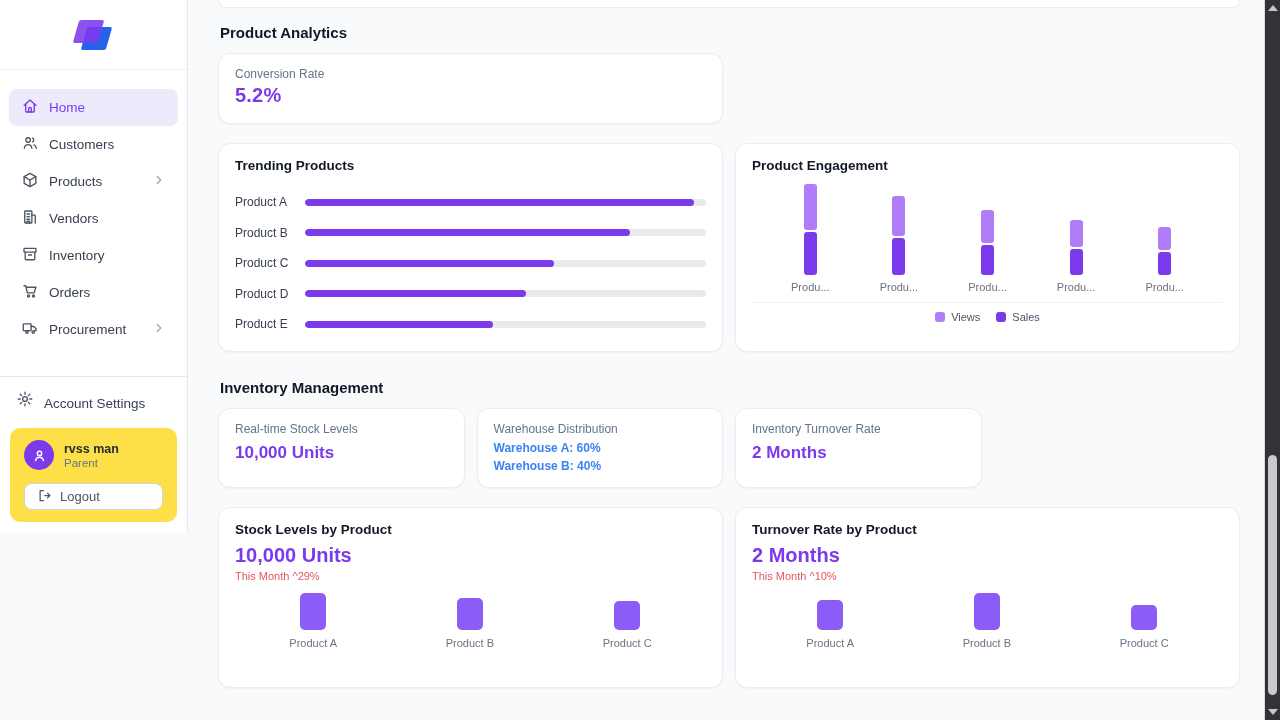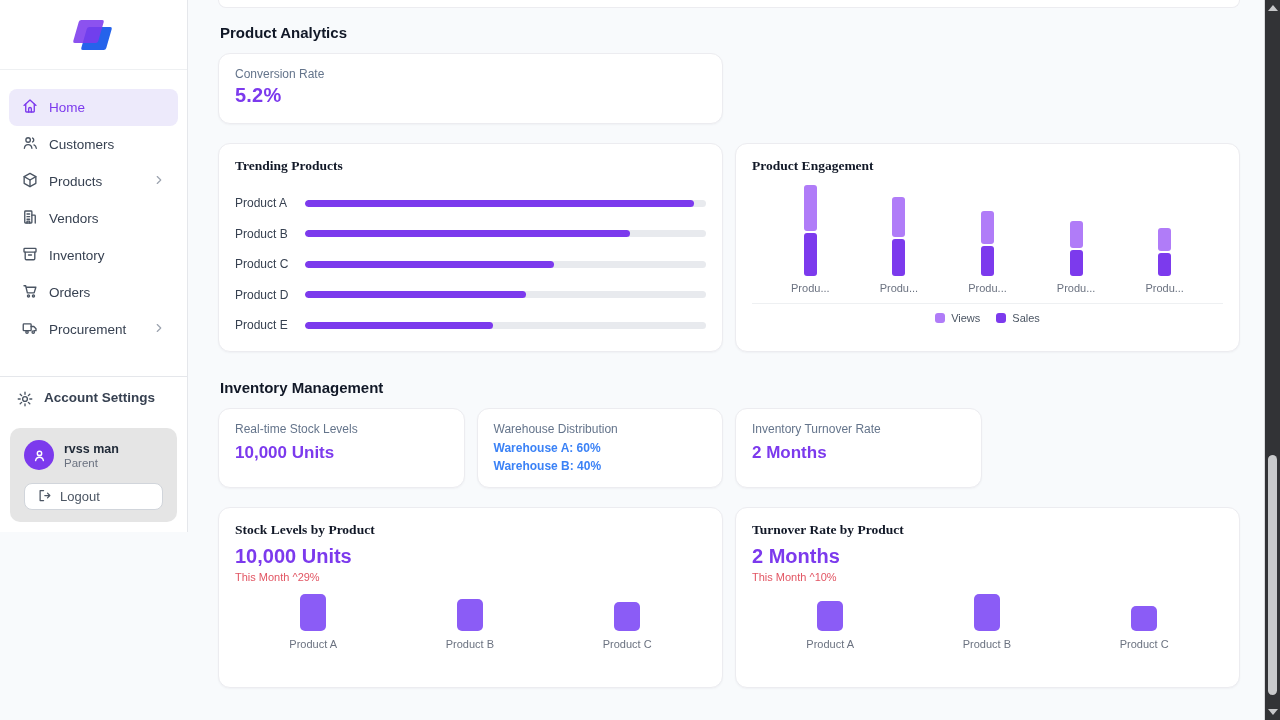--- a/index.html
+++ b/index.html
@@ -19,25 +19,25 @@
   .nav-item { height:37px; display:flex; align-items:center; gap:10px; padding:0 12px;
               border-radius:8px; color:#374151; font-size:13.5px; font-weight:500; cursor:pointer; }
   .nav-item svg { width:18px; height:18px; stroke:#4b5563; }
   .nav-item.active { background:#edeafb; color:#7c3aed; }
   .nav-item.active svg { stroke:#7c3aed; }
   .chev { margin-left:auto; }
   .chev svg { width:14px; height:14px; stroke:#9ca3af !important; }
 
   .sidebar-bottom { margin-top:auto; }
   .side-divider { border-top:1px solid #e5e7eb; }
-  .account-row { display:flex; align-items:flex-start; gap:10px; padding:13px 16px; font-size:13.5px;
-                 font-weight:700; color:#374151; cursor:pointer; }
+  .account-row { display:flex; align-items:flex-end; gap:10px; padding:13px 16px; font-size:13.5px;
+                 font-weight:400; color:#374151; cursor:pointer; }
   .account-row svg { width:18px; height:18px; stroke:#4b5563; }
 
-  .user-panel { margin:4px 10px 10px; background:#e5e5e5; border-radius:10px; padding:12px 14px; }
+  .user-panel { margin:4px 10px 10px; background:#fde047; border-radius:10px; padding:12px 14px; }
   .user-row { display:flex; align-items:center; gap:10px; }
   .avatar { width:30px; height:30px; border-radius:50%; background:#7c3aed; display:flex;
             align-items:center; justify-content:center; }
   .avatar svg { width:17px; height:17px; stroke:#ffffff; }
   .user-name { font-size:12.5px; font-weight:700; color:#1f2937; }
   .user-role { font-size:11.5px; color:#6b7280; margin-top:1px; }
   .logout-btn { margin-top:13px; width:100%; height:27px; display:flex; align-items:center; gap:8px;
                 padding:0 12px; background:#ffffff; border:1px solid #d1d5db; border-radius:8px;
                 font-size:13px; color:#4b5563; cursor:pointer; font-family:inherit; }
   .logout-btn svg { width:15px; height:15px; stroke:#4b5563; }
@@ -53,21 +53,21 @@
   .grid-4 { display:grid; grid-template-columns:repeat(4,1fr); gap:12px; }
   .mt19 { margin-top:19px; }
 
   .card { background:#ffffff; border:1px solid #ececf0; border-radius:12px;
           box-shadow:0 1px 2px rgba(16,24,40,.04); }
   .stat-card { height:71px; padding:13px 16px; }
   .stat-label { font-size:12px; color:#64748b; }
   .stat-value { font-size:20px; font-weight:700; color:#7c3aed; margin-top:3px; letter-spacing:.2px; }
 
   .chart-card { height:209px; padding:14px 16px; }
-  .card-title { font-size:13.5px; font-weight:700; color:#111827;font-family:Liberation Serif, serif; }
+  .card-title { font-size:13.5px; font-weight:700; color:#111827; }
 
   
   .h-rows { margin-top:14px; }
   .h-row { display:flex; align-items:center; height:30.5px; }
   .h-label { width:70px; font-size:12px; color:#374151; }
   .h-track { flex:1; height:7px; background:#e8eaee; border-radius:4px; overflow:hidden; }
   .h-fill { height:100%; border-radius:4px; }
 
   
   .eng-chart { display:flex; justify-content:space-around; align-items:flex-end; margin-top:10px;

